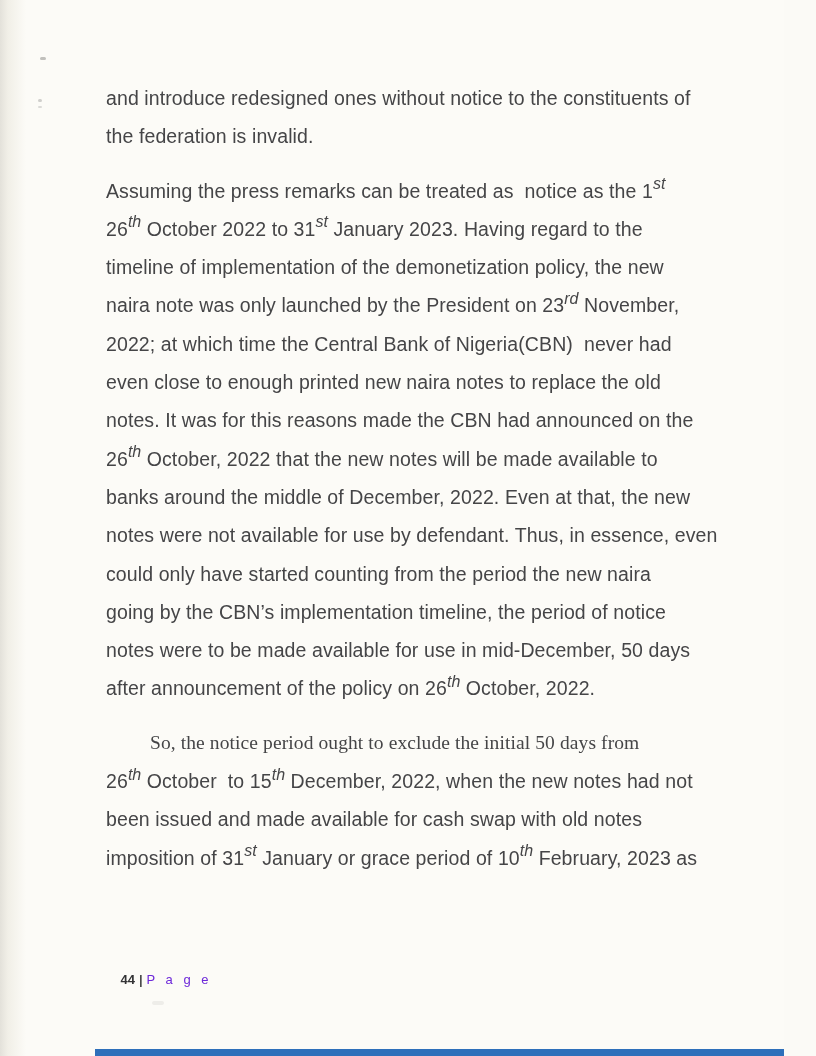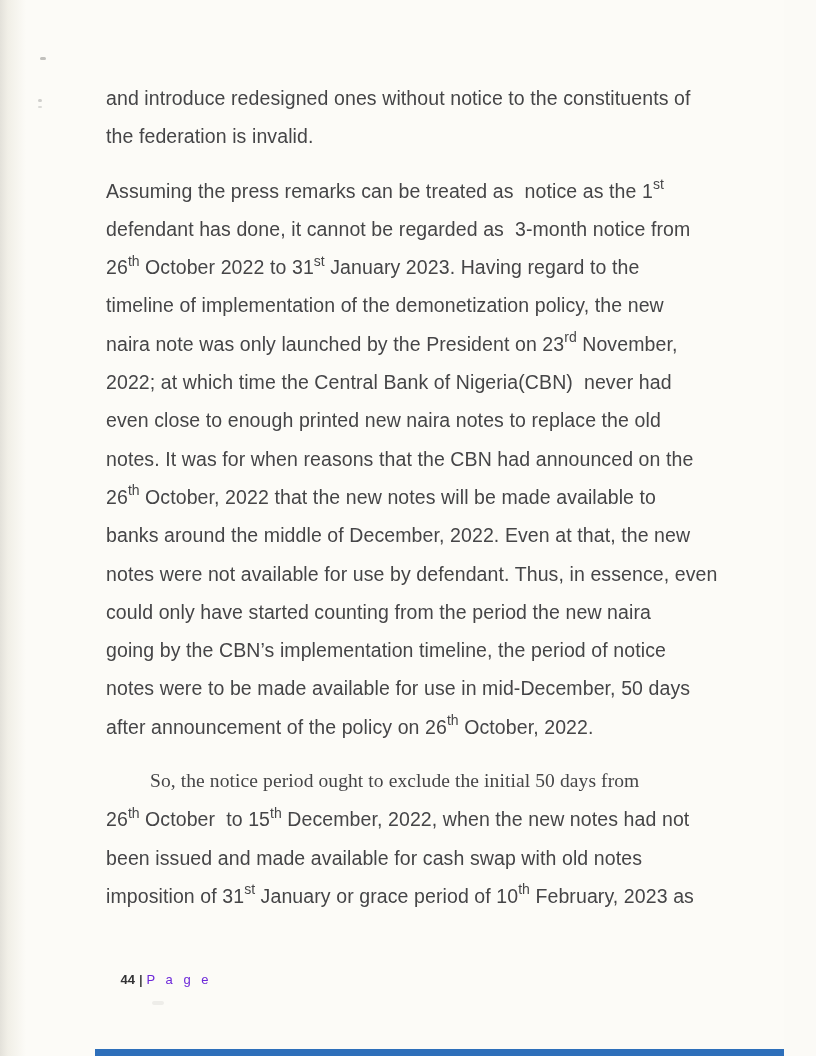--- a/index.html
+++ b/index.html
@@ -42,26 +42,27 @@
     font-size: 19.5px;
     line-height: 38.3px;
     color: #454547;
     letter-spacing: 0.1px;
   }
   .paragraph { margin: 0 0 16px 0; }
   .paragraph:last-child { margin-bottom: 0; }
   .line { white-space: pre; }
   .line.indented { padding-left: 44px; font-family: Liberation Serif, serif; }
   .line sup {
-    font-size: 14px;
+    font-size: 16px;
     line-height: 0;
     position: relative;
     top: -1px;
     vertical-align: super;
     letter-spacing: 0;
+    font-style: italic;
   }
 
   .footer {
     position: absolute;
     left: 106px;
     top: 957px;
     font-size: 13px;
     color: #3b3b3b;
     white-space: pre;
   }
@@ -88,27 +89,26 @@
   <div class="speck speck-3"></div>
   <div class="speck speck-4"></div>
 
   <div class="body-text" id="body-text">
       <div class="paragraph">
         <div class="line">and introduce redesigned ones without notice to the constituents of</div>
         <div class="line">the federation is invalid.</div>
       </div>
       <div class="paragraph">
         <div class="line">Assuming the press remarks can be treated as  notice as the 1<sup>st</sup></div>
-        <div class="line">defendant has done, it cannot be regarded as  3-month notice from</div>
         <div class="line">26<sup>th</sup> October 2022 to 31<sup>st</sup> January 2023. Having regard to the</div>
         <div class="line">timeline of implementation of the demonetization policy, the new</div>
         <div class="line">naira note was only launched by the President on 23<sup>rd</sup> November,</div>
         <div class="line">2022; at which time the Central Bank of Nigeria(CBN)  never had</div>
         <div class="line">even close to enough printed new naira notes to replace the old</div>
-        <div class="line">notes. It was for when reasons that the CBN had announced on the</div>
+        <div class="line">notes. It was for this reasons made the CBN had announced on the</div>
         <div class="line">26<sup>th</sup> October, 2022 that the new notes will be made available to</div>
         <div class="line">banks around the middle of December, 2022. Even at that, the new</div>
         <div class="line">notes were not available for use by defendant. Thus, in essence, even</div>
         <div class="line">could only have started counting from the period the new naira</div>
         <div class="line">going by the CBN’s implementation timeline, the period of notice</div>
         <div class="line">notes were to be made available for use in mid-December, 50 days</div>
         <div class="line">after announcement of the policy on 26<sup>th</sup> October, 2022.</div>
       </div>
       <div class="paragraph">
         <div class="line indented">So, the notice period ought to exclude the initial 50 days from</div>

